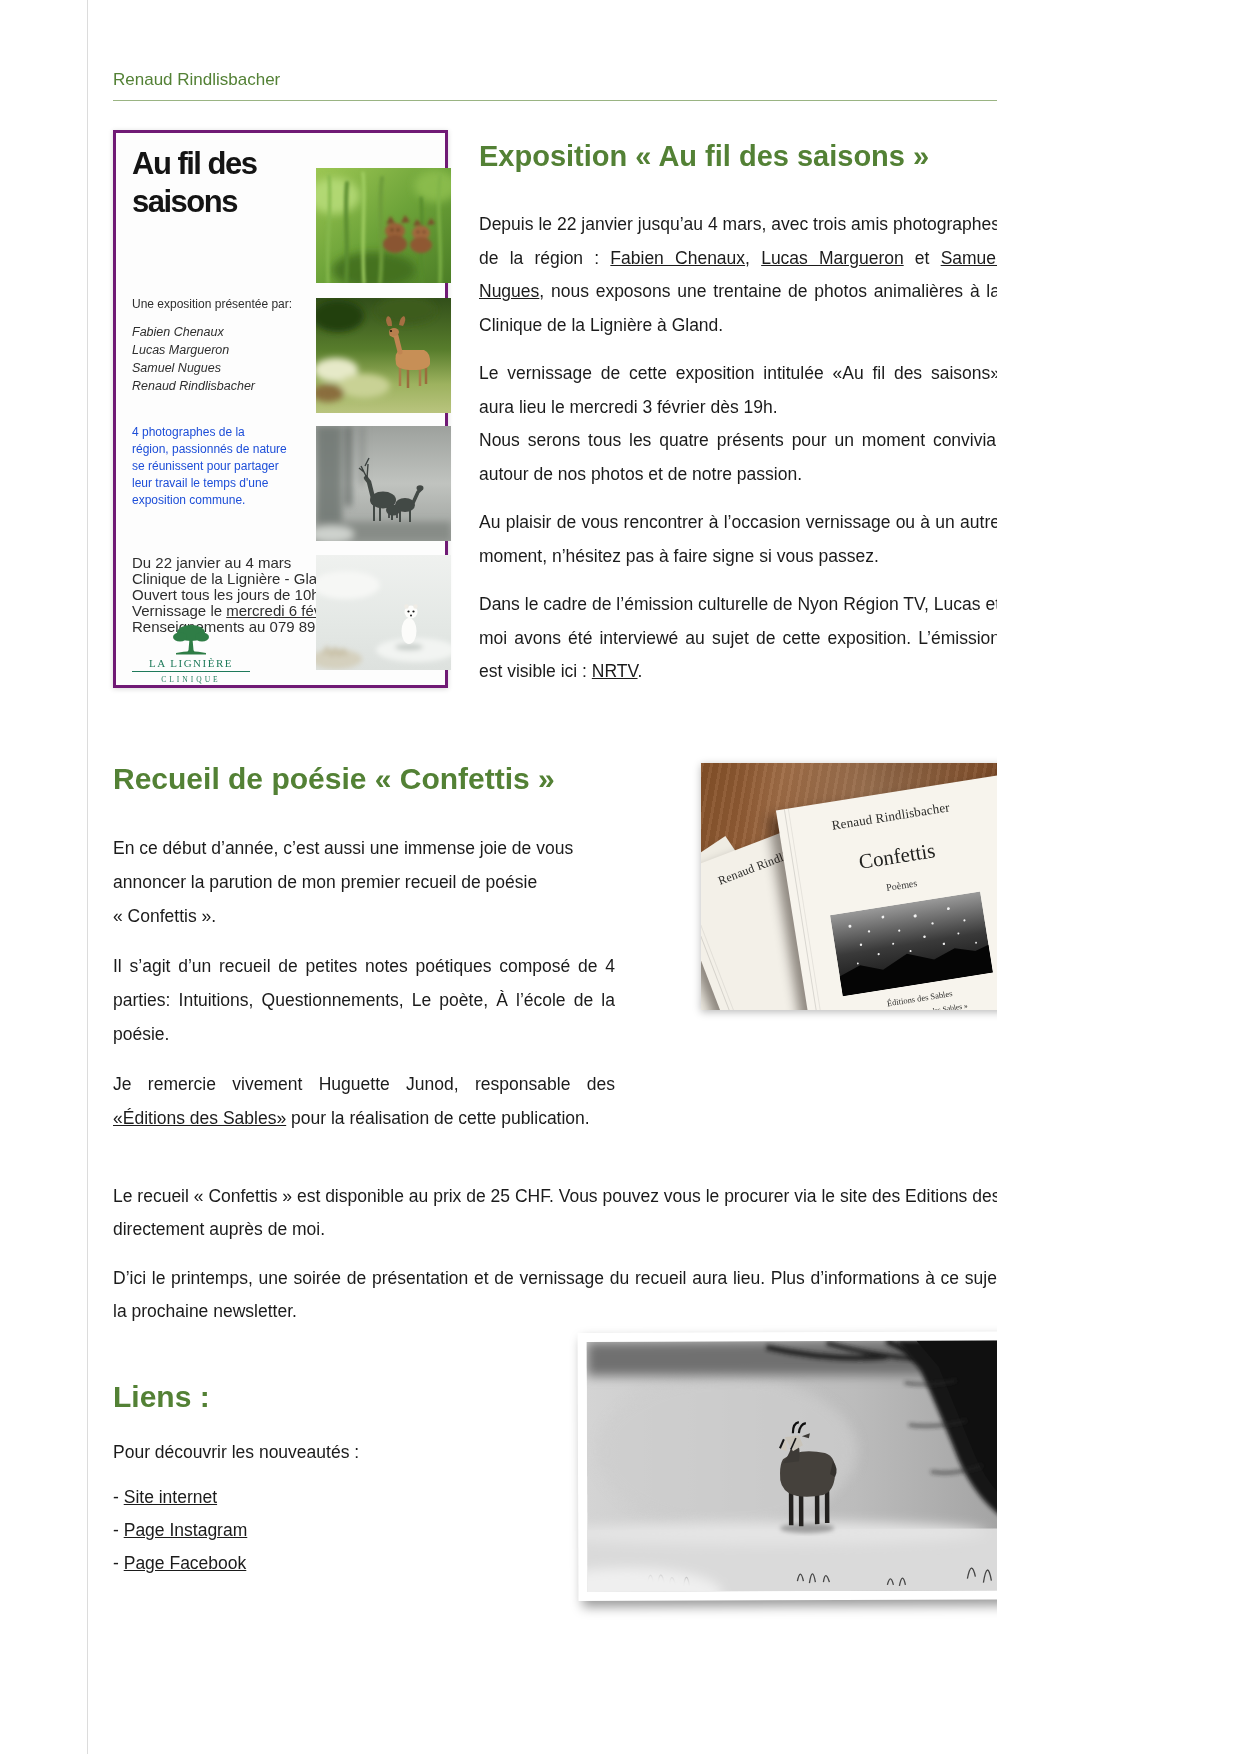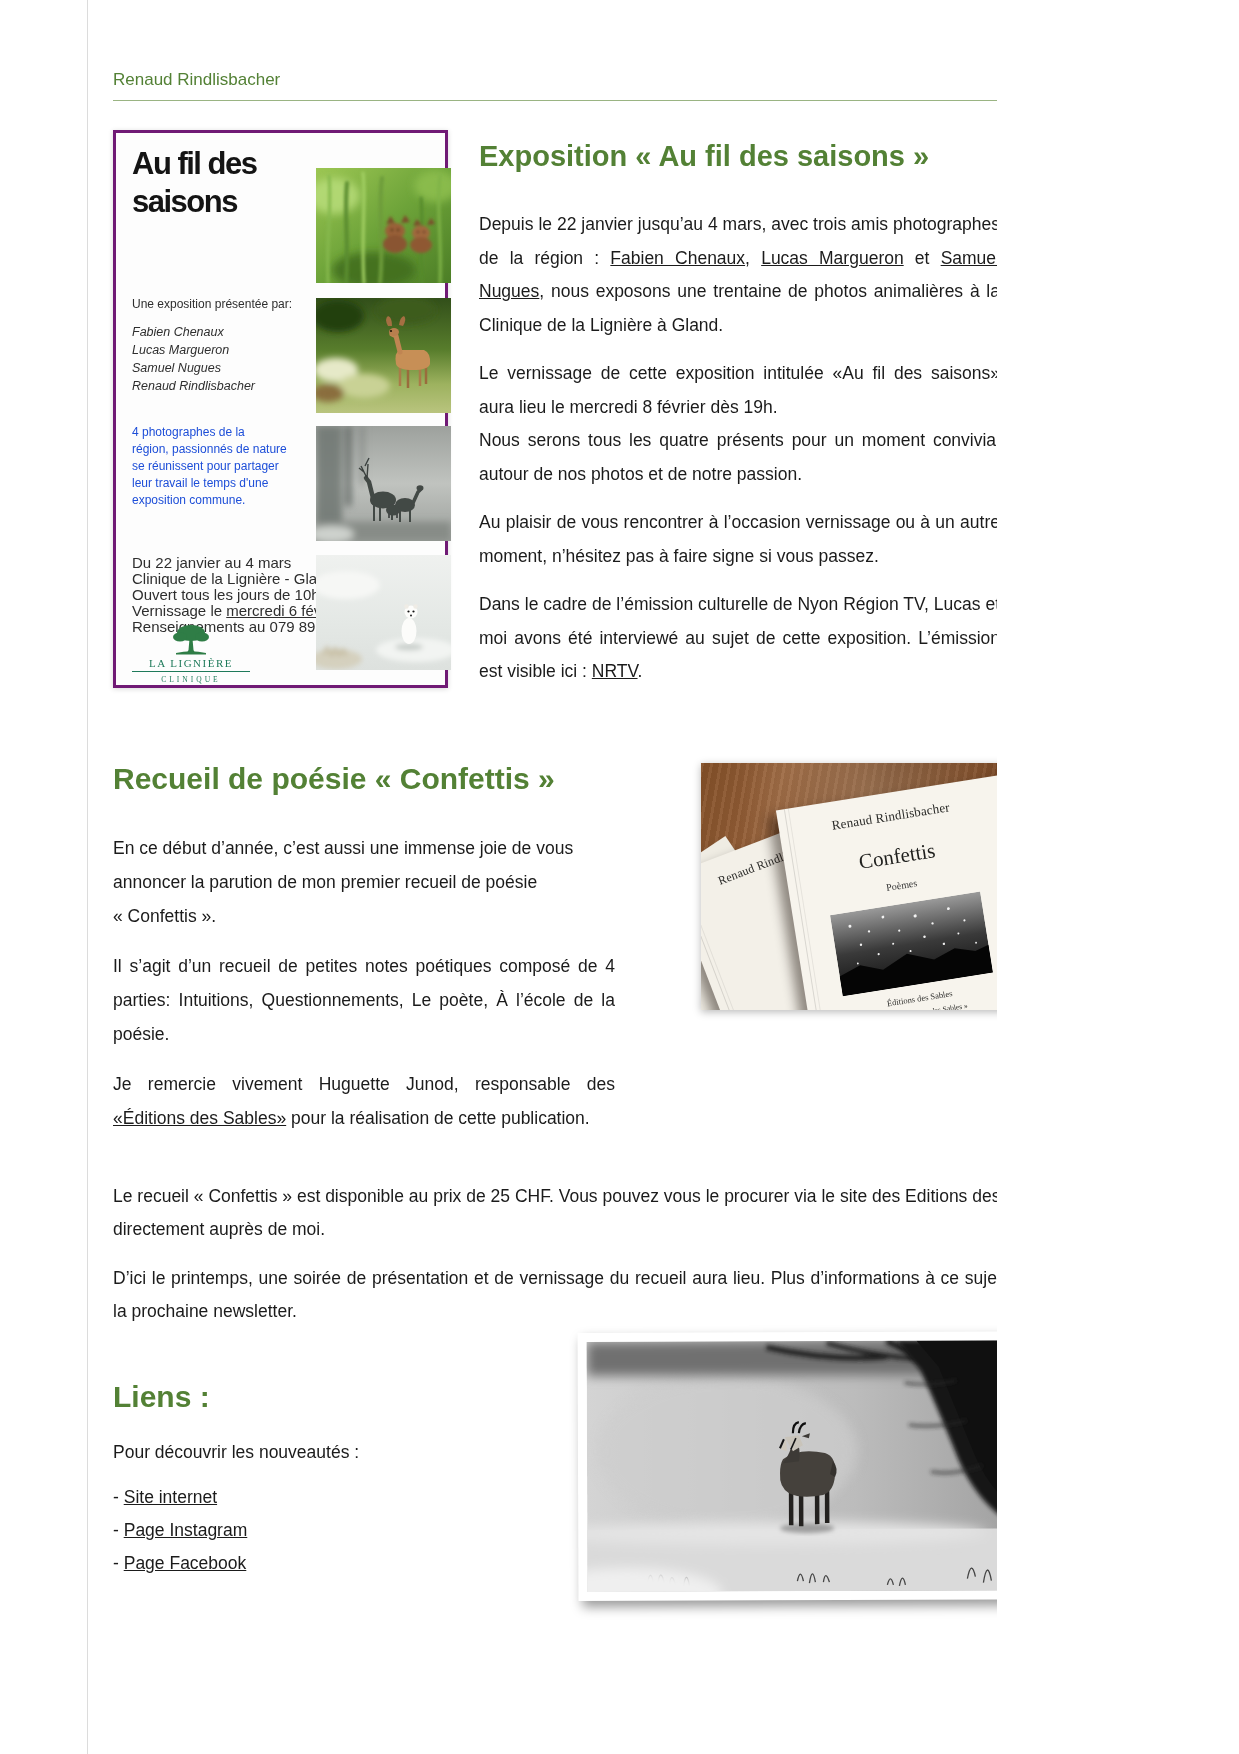--- a/index.html
+++ b/index.html
@@ -282,21 +282,21 @@
           <circle cx="97.5" cy="56.5" r="1.1" fill="#141414"></circle>
           <circle cx="95" cy="60.5" r="1" fill="#232323"></circle>
         </g>
       </svg>
     </div>
   </div>
 
   <div class="expo">
     <h1 class="h-green">Exposition « Au fil des saisons »</h1>
     <p><span>Depuis le 22 janvier jusqu’au 4 mars, avec trois amis photographes de la région : </span><span class="u">Fabien Chenaux</span><span>, </span><span class="u">Lucas Margueron</span><span> et </span><span class="u">Samuel Nugues</span><span>, nous exposons une trentaine de photos animalières à la Clinique de la Lignière à Gland.</span></p>
-    <p><span>Le vernissage de cette exposition intitulée «Au fil des saisons» aura lieu le mercredi 8 février dès 19h.</span><br><span>Nous serons tous les quatre présents pour un moment convivial autour de nos photos et de notre passion.</span></p>
+    <p><span>Le vernissage de cette exposition intitulée «Au fil des saisons» aura lieu le mercredi 3 février dès 19h.</span><br><span>Nous serons tous les quatre présents pour un moment convivial autour de nos photos et de notre passion.</span></p>
     <p>Au plaisir de vous rencontrer à l’occasion vernissage ou à un autre moment, n’hésitez pas à faire signe si vous passez.</p>
     <p><span>Dans le cadre de l’émission culturelle de Nyon Région TV, Lucas et moi avons été interviewé au sujet de cette exposition. L’émission est visible ici : </span><span class="u">NRTV</span><span>.</span></p>
   </div>
 
   <div class="recueil">
     <h2 class="h-green">Recueil de poésie « Confettis »</h2>
     <p><span>En ce début d’année, c’est aussi une immense joie de vous</span><br><span>annoncer la parution de mon premier recueil de poésie</span><br><span>« Confettis ».</span></p>
     <p class="just">Il s’agit d’un recueil de petites notes poétiques composé de 4 parties: Intuitions, Questionnements, Le poète, À l’école de la poésie.</p>
     <p class="just"><span>Je remercie vivement Huguette Junod, responsable des </span><span class="u">«Éditions des Sables»</span><span> pour la réalisation de cette publication.</span></p>
   </div>

